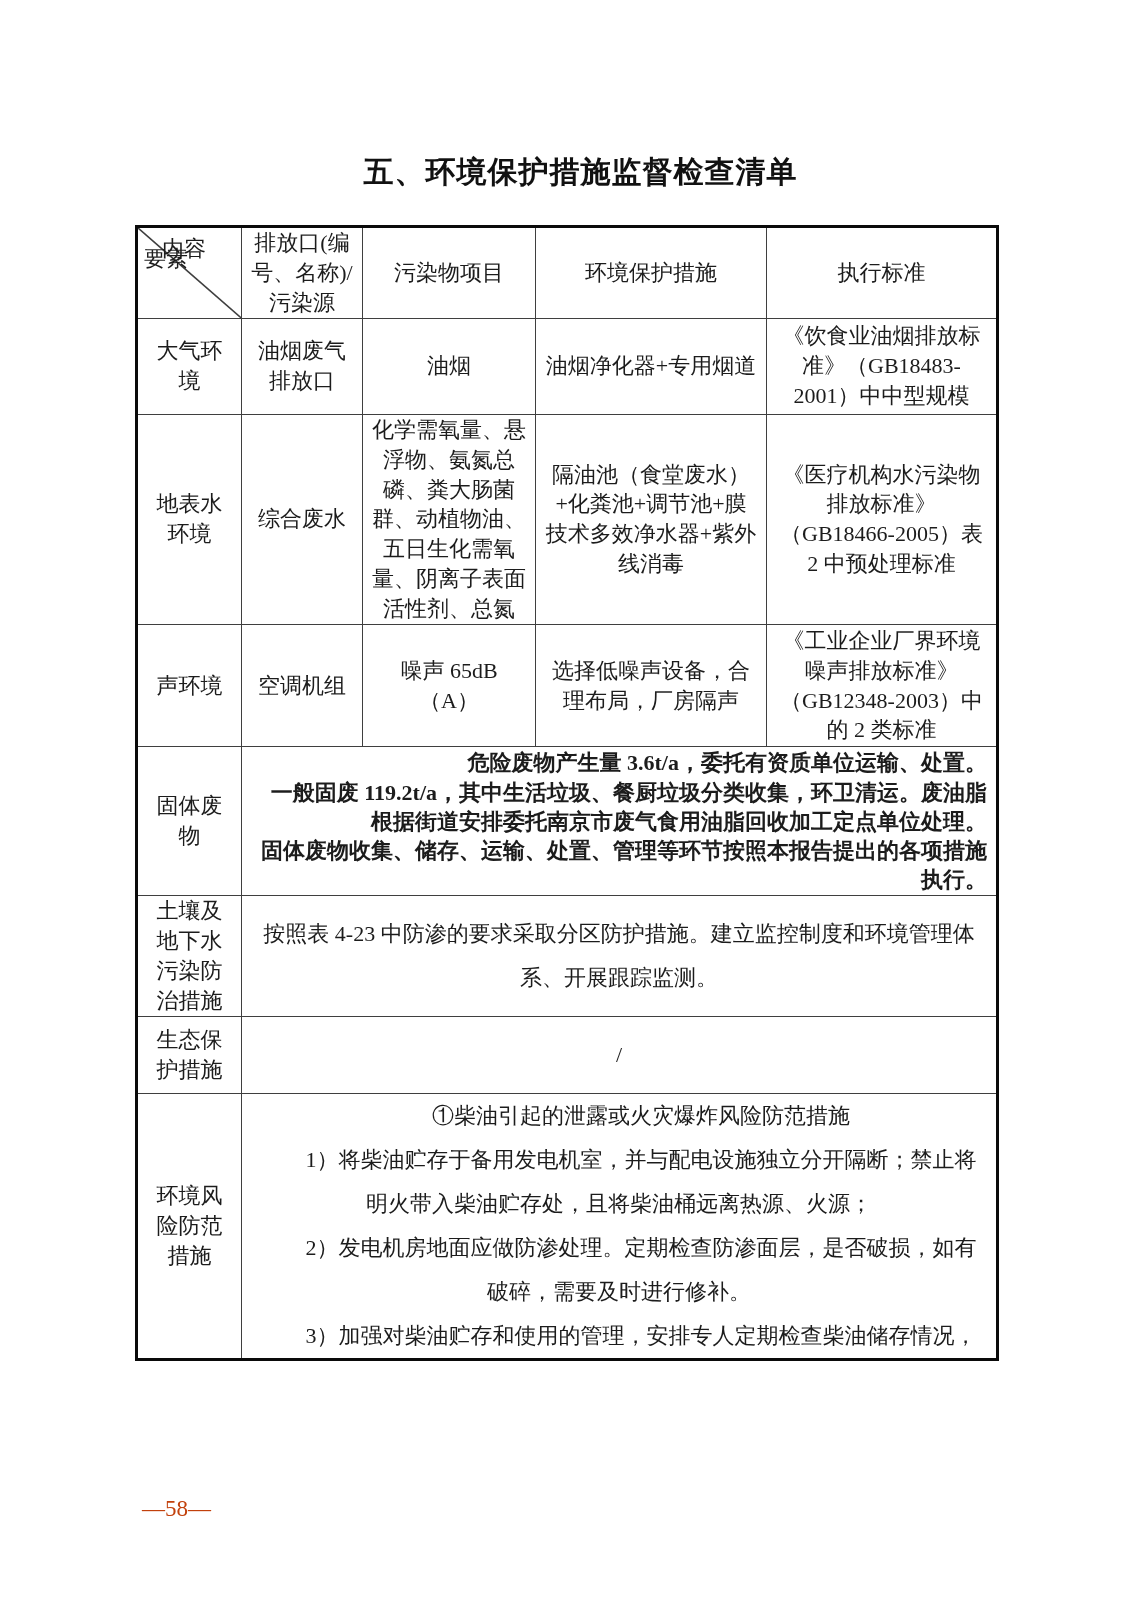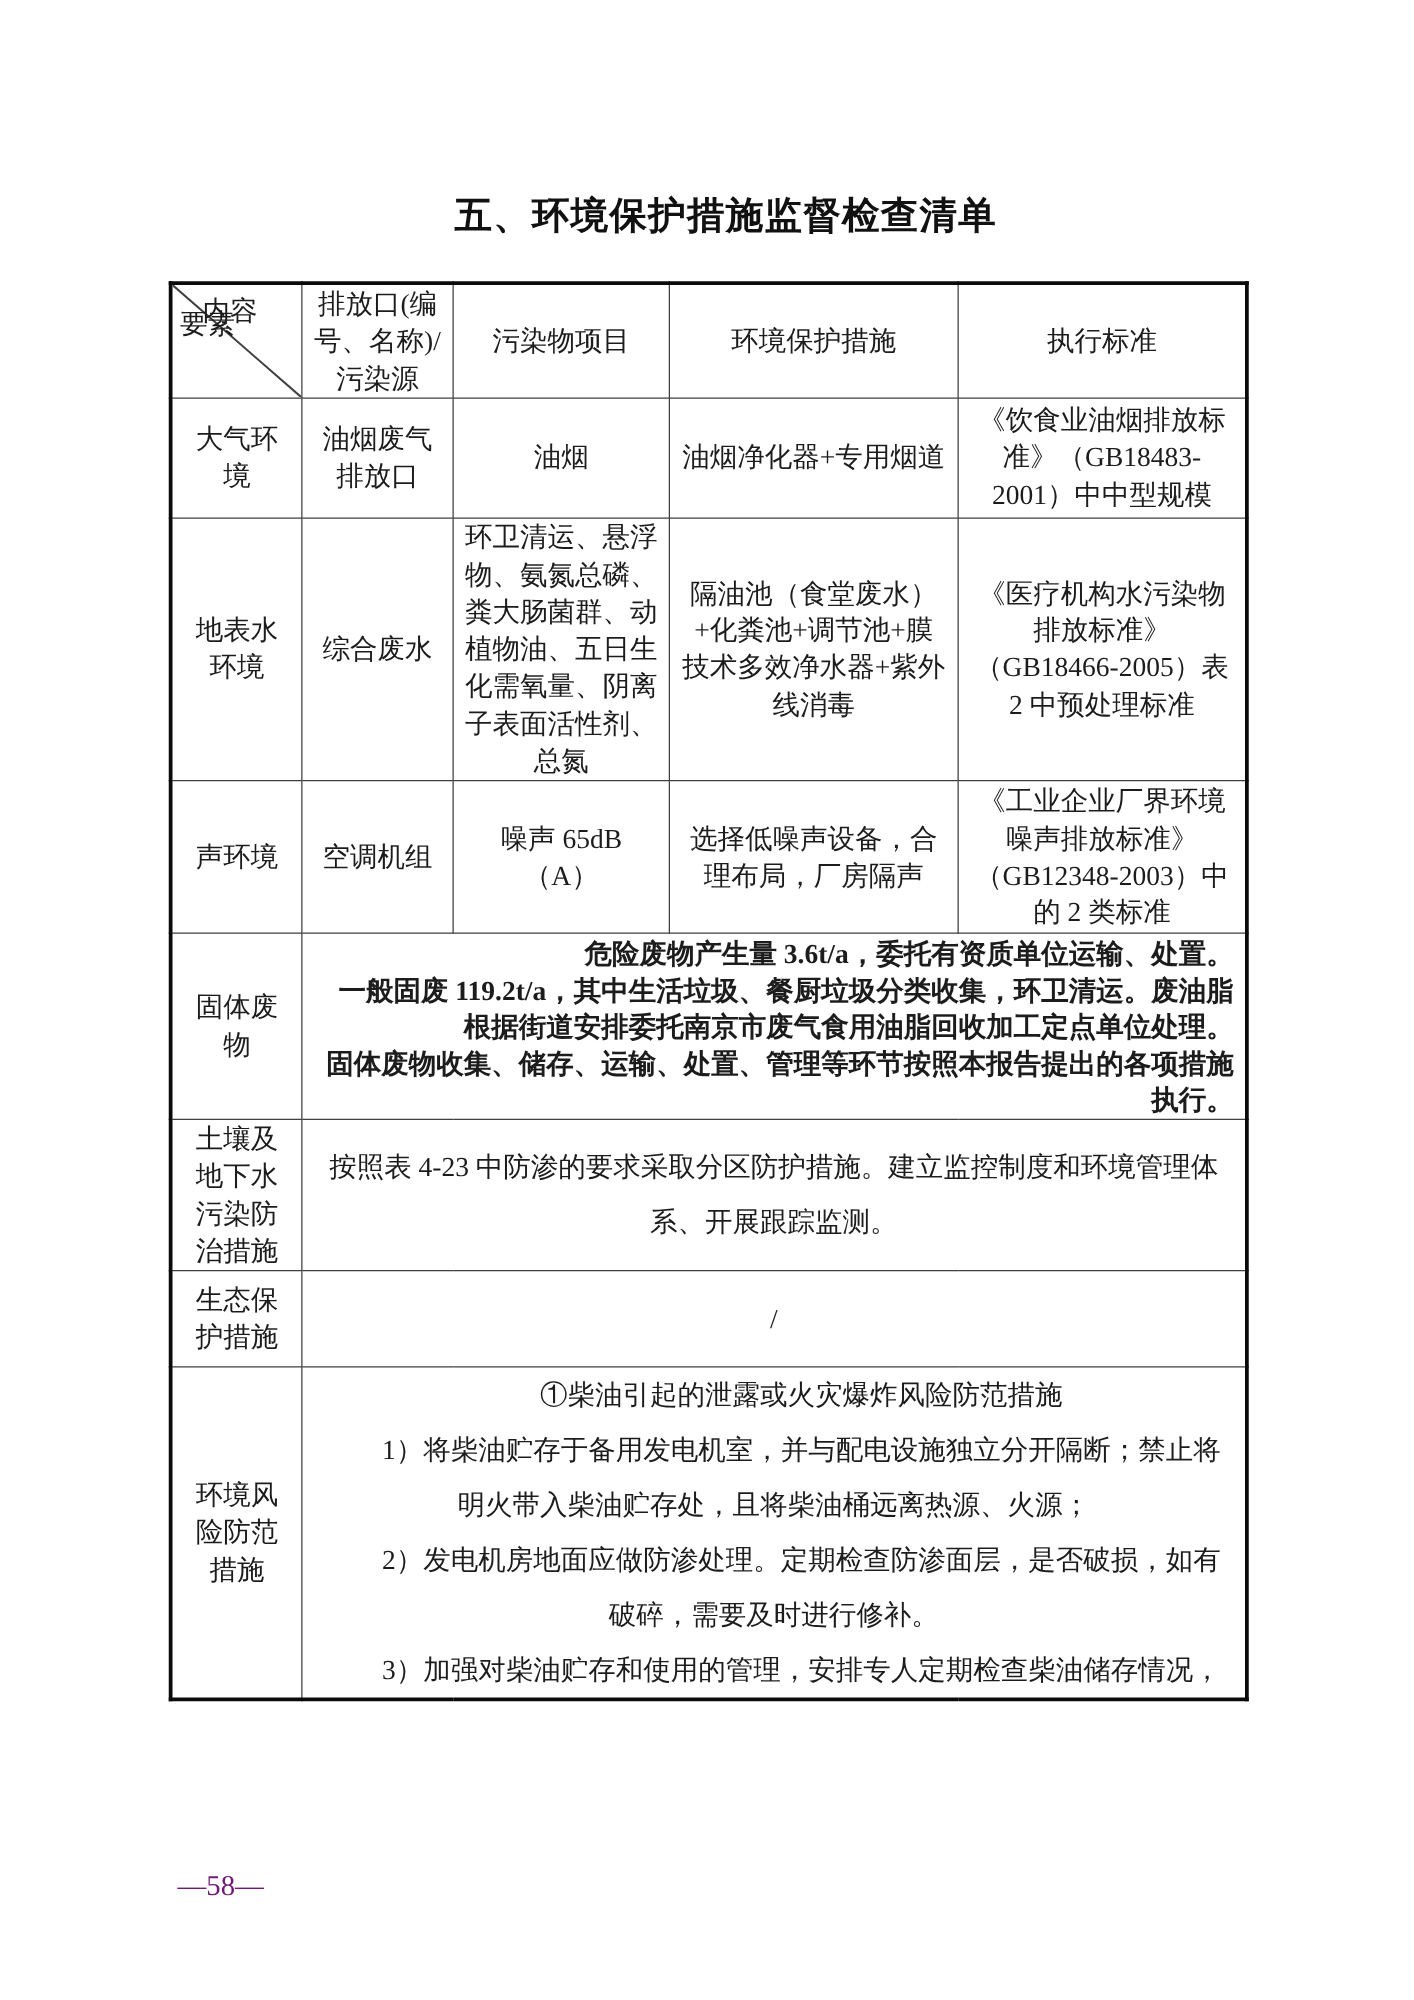--- a/index.html
+++ b/index.html
@@ -71,21 +71,21 @@
     margin: 0;
     line-height: 2;
     text-align: center;
     text-indent: 2em;
   }
   .page-number {
     position: absolute;
     left: 142px;
     top: 1496px;
     font-size: 23px;
-    color: #701a75;
+    color: #c2410c;
   }
 </style>
 </head>
 <body>
 
 <div class="page">
 
   <h1 class="title">五、环境保护措施监督检查清单</h1>
 
   <table class="checklist">
@@ -116,21 +116,21 @@
         <td class="c1">大气环境</td>
         <td class="c2">油烟废气排放口</td>
         <td class="c3">油烟</td>
         <td>油烟净化器+专用烟道</td>
         <td>《饮食业油烟排放标准》（GB18483-2001）中中型规模</td>
       </tr>
 
       <tr style="height:204px">
         <td class="c1">地表水环境</td>
         <td class="c2">综合废水</td>
-        <td class="c3">环卫清运、悬浮物、氨氮总磷、粪大肠菌群、动植物油、五日生化需氧量、阴离子表面活性剂、总氮</td>
+        <td class="c3">化学需氧量、悬浮物、氨氮总磷、粪大肠菌群、动植物油、五日生化需氧量、阴离子表面活性剂、总氮</td>
         <td>隔油池（食堂废水）+化粪池+调节池+膜技术多效净水器+紫外线消毒</td>
         <td>《医疗机构水污染物排放标准》（GB18466-2005）表 2 中预处理标准</td>
       </tr>
 
       <tr style="height:122px">
         <td class="c1">声环境</td>
         <td class="c2">空调机组</td>
         <td class="c3">噪声 65dB（A）</td>
         <td>选择低噪声设备，合理布局，厂房隔声</td>
         <td>《工业企业厂界环境噪声排放标准》（GB12348-2003）中的 2 类标准</td>

